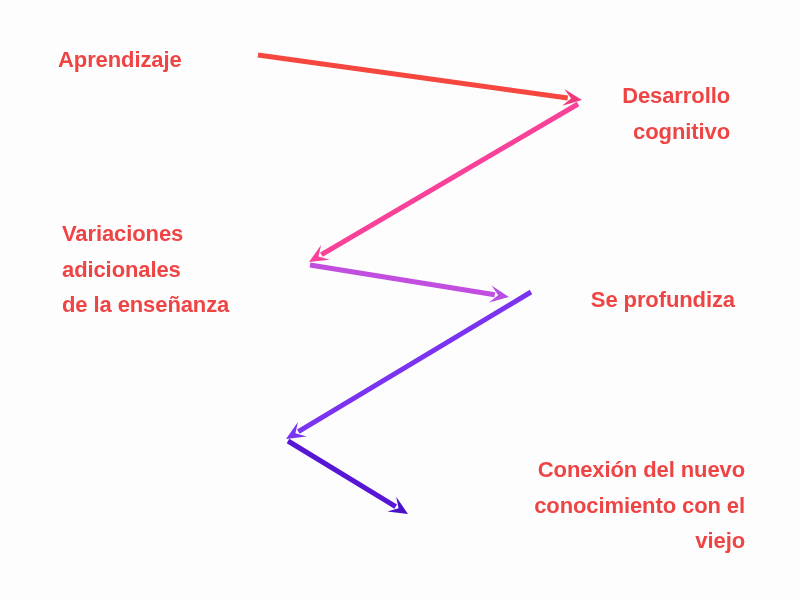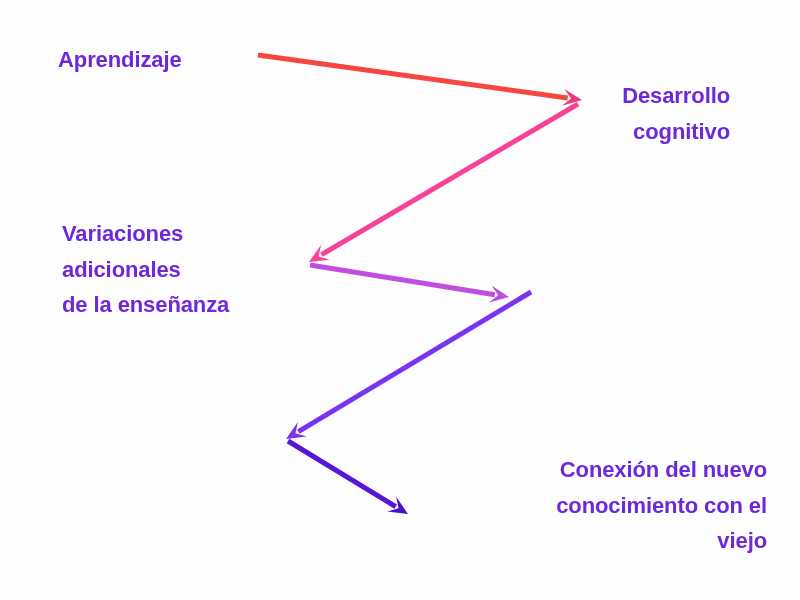--- a/index.html
+++ b/index.html
@@ -21,21 +21,21 @@
   }
   #arrows {
     position: absolute;
     left: 0;
     top: 0;
     width: 800px;
     height: 600px;
   }
   .node {
     position: absolute;
-    color: #6d28d9;
+    color: #ef4444;
     font-weight: 700;
     font-size: 22px;
     line-height: 1.62;
     letter-spacing: -0.1px;
     white-space: pre-line;
   }
   .node.left   { text-align: left; }
   .node.right  { text-align: right; }
 
   #n-aprendizaje {
@@ -47,21 +47,21 @@
   #n-variaciones {
     left: 62px;  top: 216px; width: 300px; text-align: left;
   }
   #n-profundiza {
     left: 465px; top: 282px; width: 270px; text-align: right;
   }
   #n-nuevo {
     left: 20px;  top: 408px; width: 250px; text-align: right;
   }
   #n-conexion {
-    left: 437px; top: 452px; width: 330px; text-align: right;
+    left: 415px; top: 452px; width: 330px; text-align: right;
   }
 </style>
 </head>
 <body>
 
 <div id="stage">
 
   <svg id="arrows" viewBox="0 0 800 600" xmlns="http://www.w3.org/2000/svg">
       <g>
         <line x1="258" y1="55" x2="567.7369112662403" y2="98.0190154536445" stroke="#f5463f" stroke-width="5" stroke-linecap="butt"></line>
@@ -87,19 +87,20 @@
 
   <div class="node left" id="n-aprendizaje">Aprendizaje</div>
 
   <div class="node left" id="n-variaciones">Variaciones
 adicionales
 de la enseñanza</div>
 
   <div class="node right" id="n-desarrollo">Desarrollo
 cognitivo</div>
 
+  <div class="node right" id="n-profundiza">Se profundiza</div>
 
 
   <div class="node right" id="n-conexion">Conexión del nuevo
 conocimiento con el
 viejo</div>
 
 </div>
 
 </body></html>

